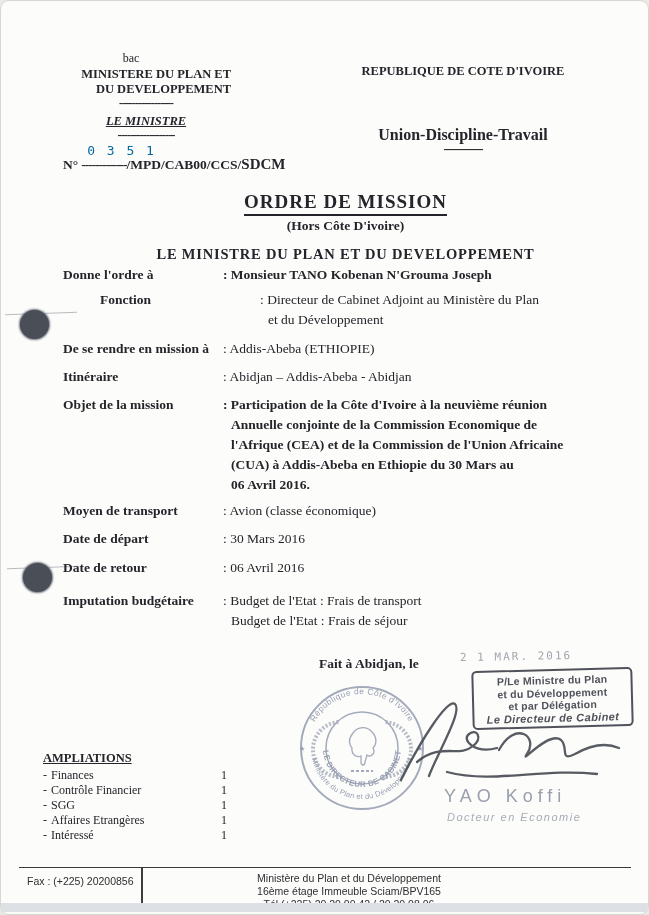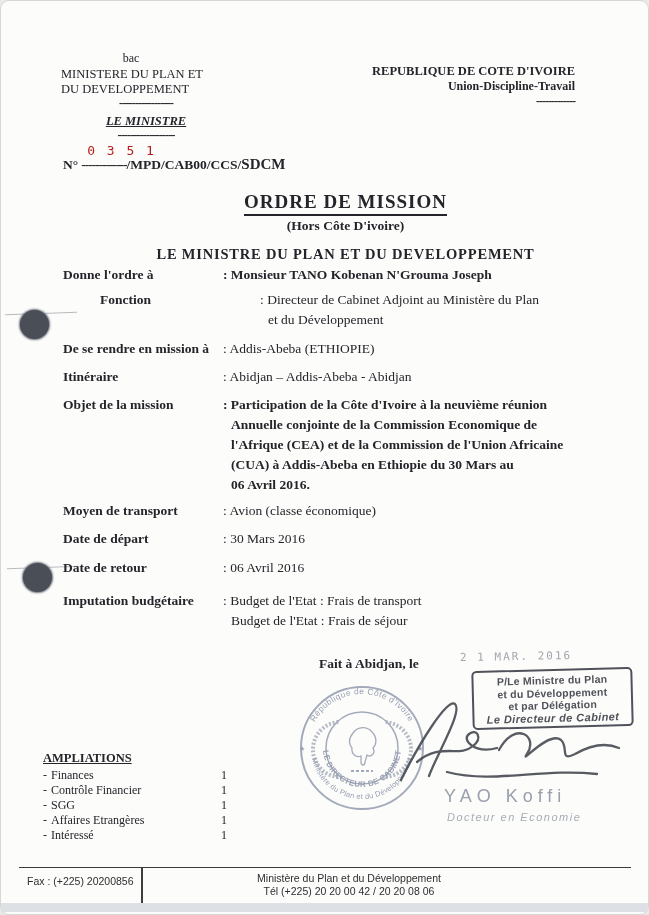--- a/index.html
+++ b/index.html
@@ -13,34 +13,34 @@
   .scan-band { position:absolute; left:0; right:0; bottom:2px; height:9px; background:#dde1e5; }
 
   
   .punch { position:absolute; width:29px; height:29px; border-radius:50%;
            background:#4a4e56; box-shadow:0 0 2px 1px #6d717a; }
   .punch-line { position:absolute; height:1px; background:#b9bbbf; transform:rotate(-2deg); }
 
   
   .hdr-left { position:absolute; left:60px; top:50px; width:170px; font-size:12.5px; }
   .hdr-left .bac { text-align:center; padding-right:30px; font-size:12px; margin-bottom:1px; }
-  .hdr-left .min { font-weight:normal; line-height:15px; }
+  .hdr-left .min { font-weight:bold; line-height:15px;text-align:right; }
   .hdr-left .sep { text-align:center; font-weight:bold; letter-spacing:-1px; line-height:13px; }
   .hdr-left .ministre { text-align:center; font-weight:bold; font-style:italic;
                         text-decoration:underline; margin-top:3px; line-height:16px; }
-  .hdr-right { position:absolute; left:350px; top:63px; width:224px; text-align:right; }
+  .hdr-right { position:absolute; left:350px; top:63px; width:224px; text-align:center; }
   .hdr-right .rep { font-weight:bold; font-size:12.5px; line-height:15px; }
-  .hdr-right .motto { font-weight:bold; font-size:12px; line-height:15px; }
+  .hdr-right .motto { font-weight:bold; font-size:16px; line-height:15px;margin-top:48px; }
   .hdr-right .sep { font-weight:bold; letter-spacing:-1px; font-size:12px; }
 
   
   .refline { position:absolute; left:62px; top:155px; font-size:13.5px; font-weight:bold;
              display:flex; align-items:flex-end; }
   .ref-stack { position:relative; display:inline-block; margin-left:3px; }
-  .stampnum { position:absolute; left:6px; top:-14px; color:#b91c1c;
+  .stampnum { position:absolute; left:6px; top:-14px; color:#0369a1;
               font-family:"DejaVu Sans Mono", monospace; font-size:13px;
               font-weight:normal; letter-spacing:2px; white-space:nowrap; }
   .ref-dashes { letter-spacing:-1px; }
   .ref-code-small { font-size:15px; }
 
   
   .titleblock { position:absolute; left:0; right:0; top:190px; text-align:center; padding-left:42px; }
   .title-main { display:inline-block; font-size:19px; font-weight:bold; letter-spacing:1px;
                 border-bottom:2.5px solid #24242b; padding-bottom:1px; }
   .title-sub { font-size:13.5px; font-weight:bold; margin-top:2px; }
@@ -279,18 +279,19 @@
       <span class="nm">Intéressé</span>
       <span class="ct">1</span>
     </div>
   </div>
 
   <div class="footer">
     <div class="fax">Fax : (+225) 20200856</div>
     <div class="vdiv"></div>
     <div class="fcenter">
       <div>Ministère du Plan et du Développement</div>
+      <div>16ème étage Immeuble Sciam/BPV165</div>
       <div>Tél (+225) 20 20 00 42 / 20 20 08 06</div>
     </div>
   </div>
 
   <div class="scan-band"></div>
 </div>
 
 </body></html>

